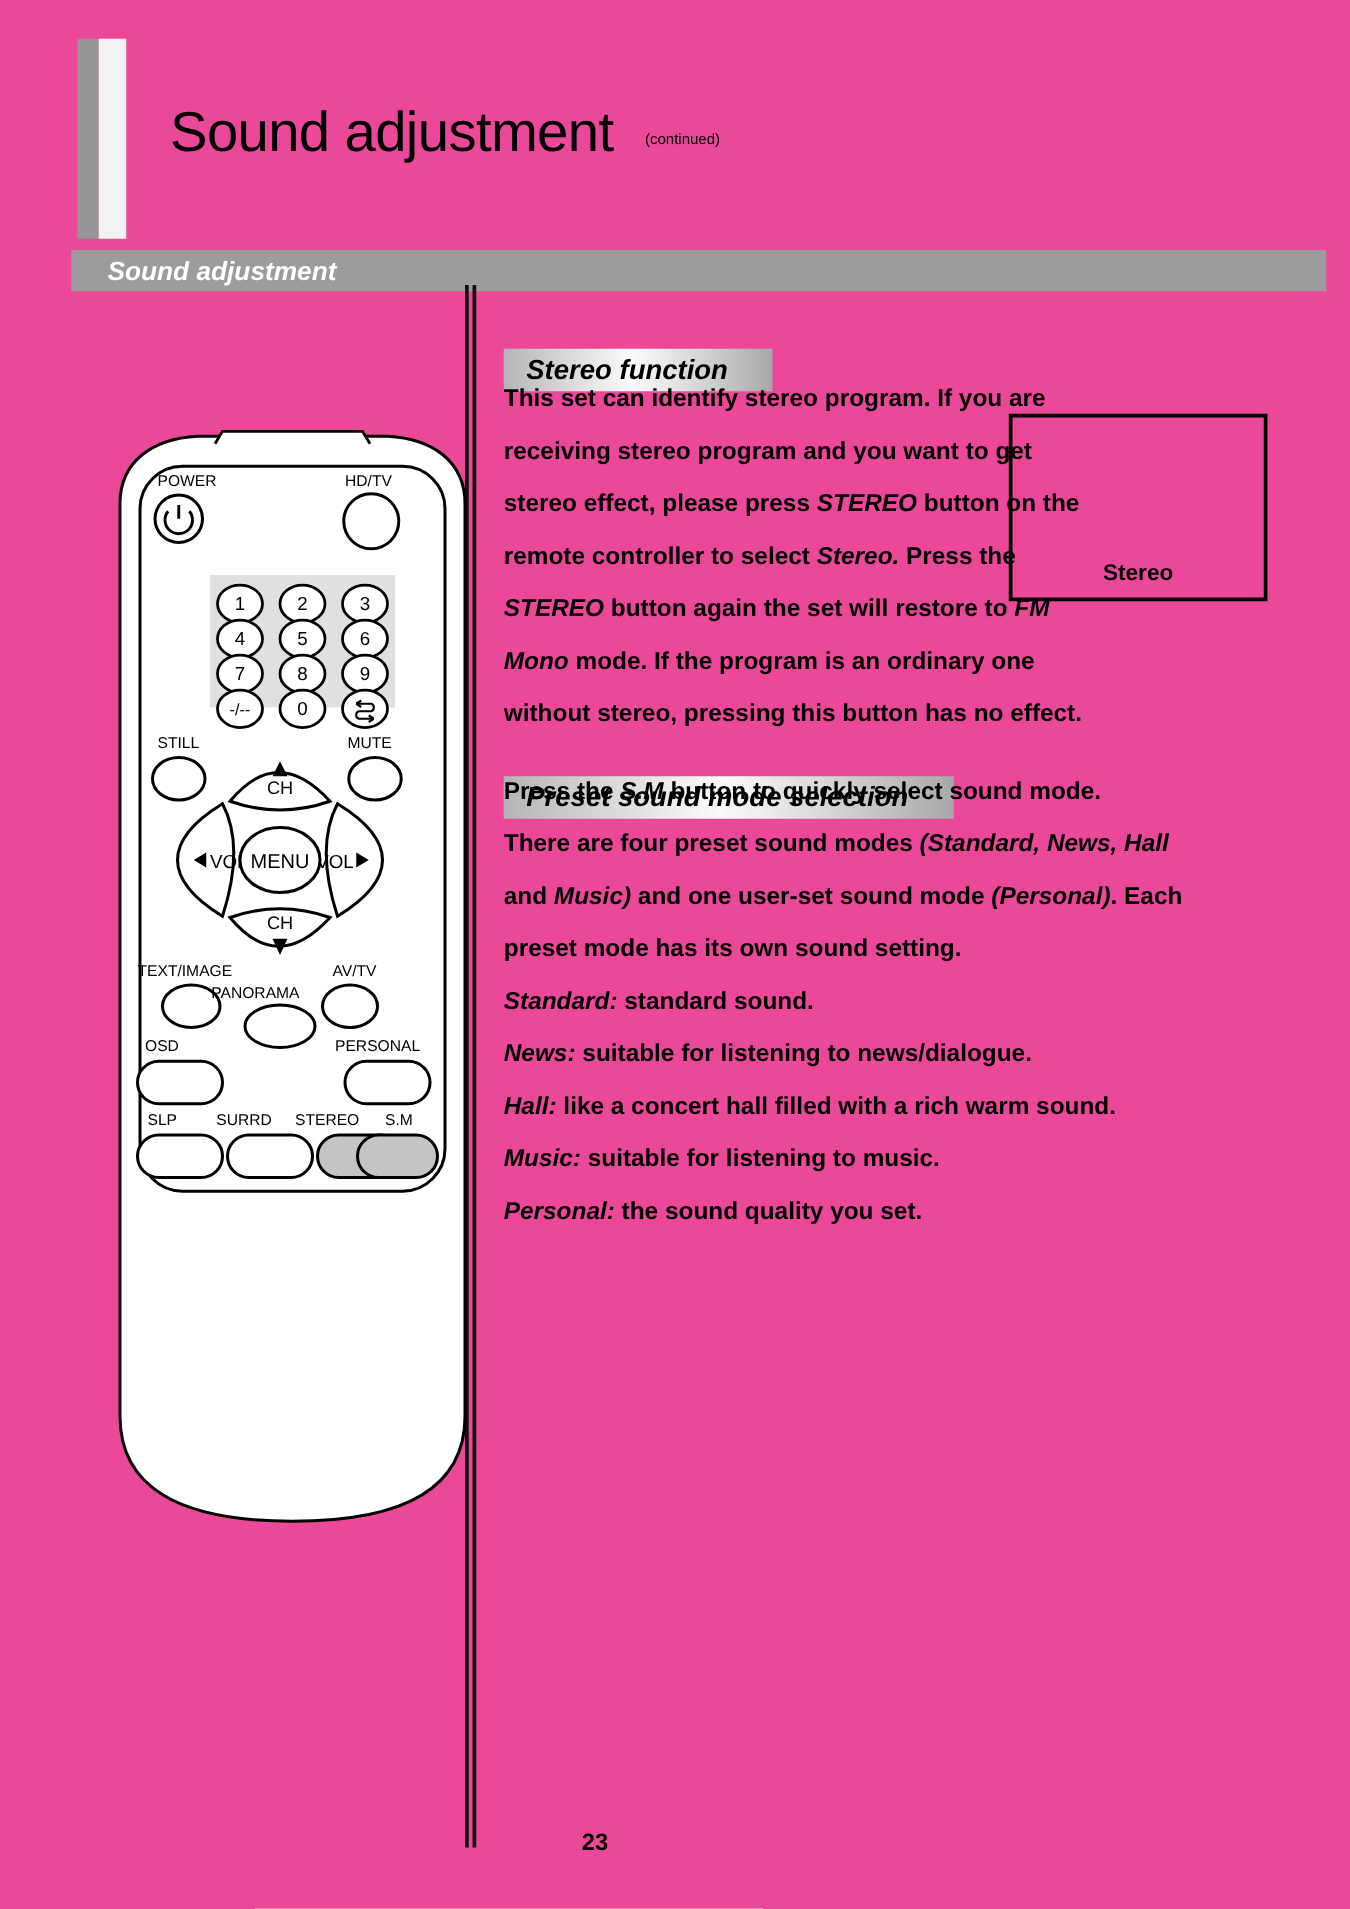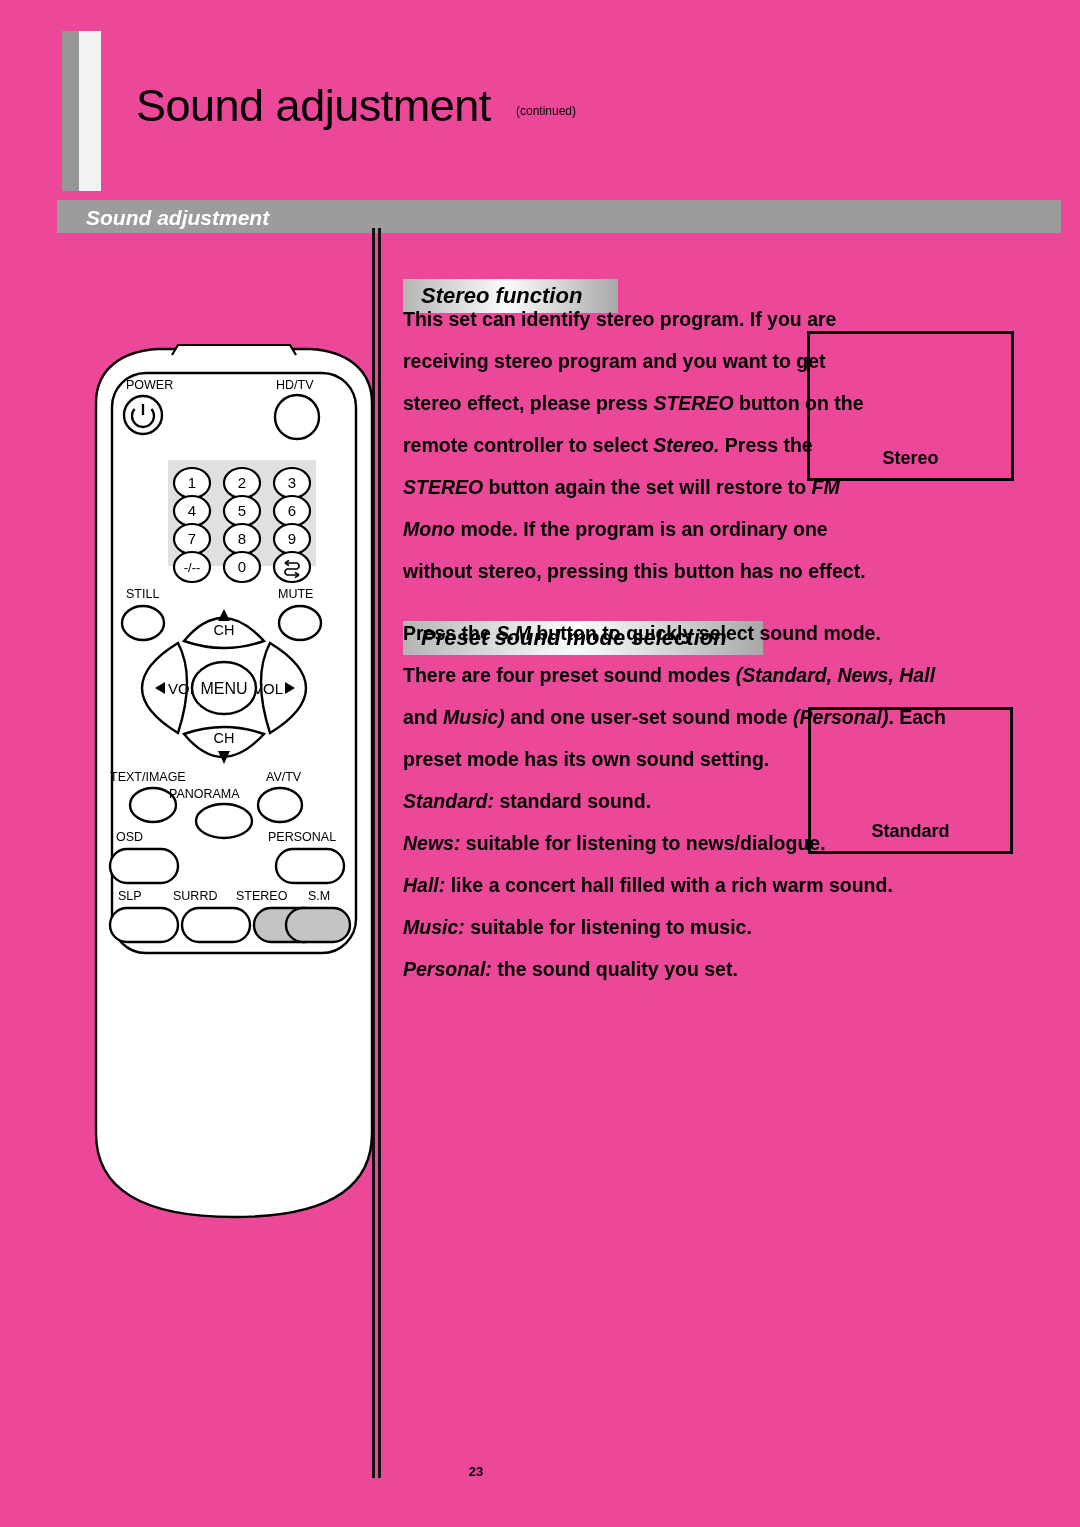--- a/index.html
+++ b/index.html
@@ -147,21 +147,21 @@
   #box-stereo  { left: 807px; top: 331px; width: 207px; height: 150px; }
   #box-standard{ left: 808px; top: 707px; width: 205px; height: 147px; }
 
   
   .page-number {
     position: absolute;
     left: 0;
     top: 1464px;
     width: 952px;
     text-align: center;
-    font-size: 13px;
+    font-size: 19px;
     font-weight: bold;
     color: #000000;
   }
 
   
   #remote {
     position: absolute;
     left: 88px;
     top: 343px;
     width: 292px;
@@ -193,23 +193,20 @@
 
   <div class="screen-box" id="box-stereo">
     <div class="screen-label">Stereo</div>
   </div>
 
   <div class="subhead" id="subhead-preset">
     <span>Preset sound mode selection</span>
   </div>
   <div class="body-text" id="preset-text">Press the <i>S.M</i> button to quickly select sound mode.<br>There are four preset sound modes <i>(Standard, News, Hall</i> and <i>Music)</i> and one user-set sound mode <i>(Personal)</i>. Each preset mode has its own sound setting.<br><i>Standard:</i> standard sound.<br><i>News:</i> suitable for listening to news/dialogue.<br><i>Hall:</i> like a concert hall filled with a rich warm sound.<br><i>Music:</i> suitable for listening to music.<br><i>Personal:</i> the sound quality you set.</div>
 
-  <div class="screen-box" id="box-standard">
-    <div class="screen-label">Standard</div>
-  </div>
 
   <div id="remote">
     <svg width="292" height="880" viewBox="0 0 292 880" xmlns="http://www.w3.org/2000/svg">
       <g fill="none" stroke="#000" stroke-width="2.4">
 
         <path d="M8 60 C8 26 34 8 70 6 L222 6 C258 8 284 26 284 60
                  L284 790 C284 846 238 874 146 874 C54 874 8 846 8 790 Z" fill="#ffffff"></path>
 
         <path d="M84 12 L90 2 L202 2 L208 12" fill="#ffffff" stroke-width="2.2"></path>
 

